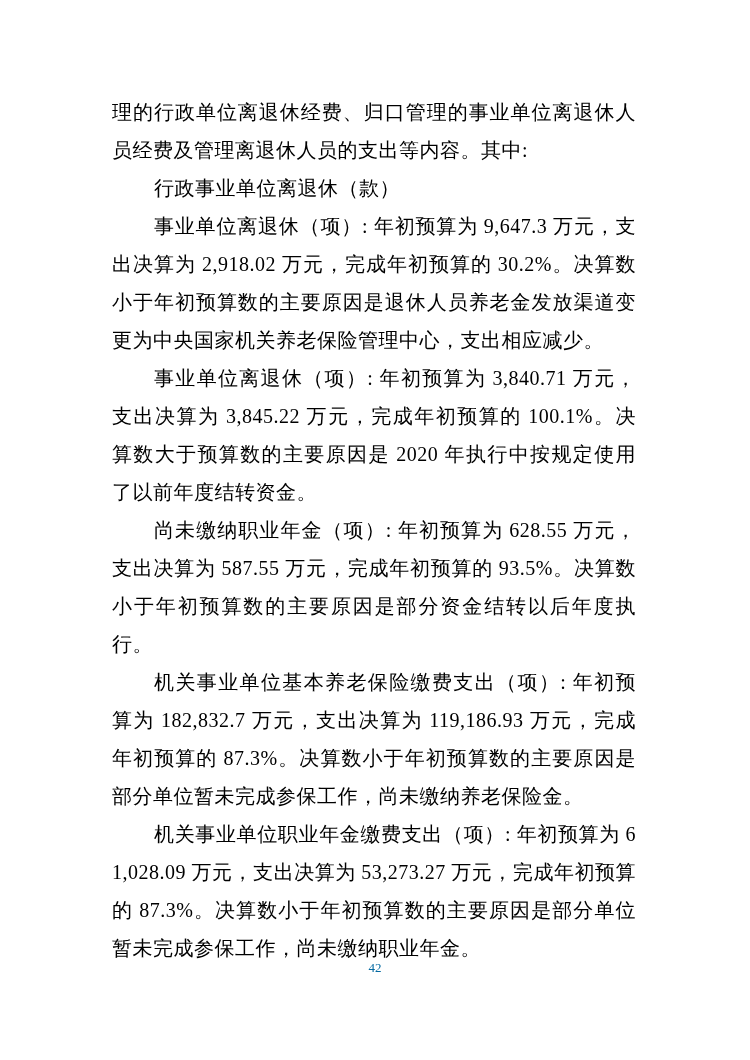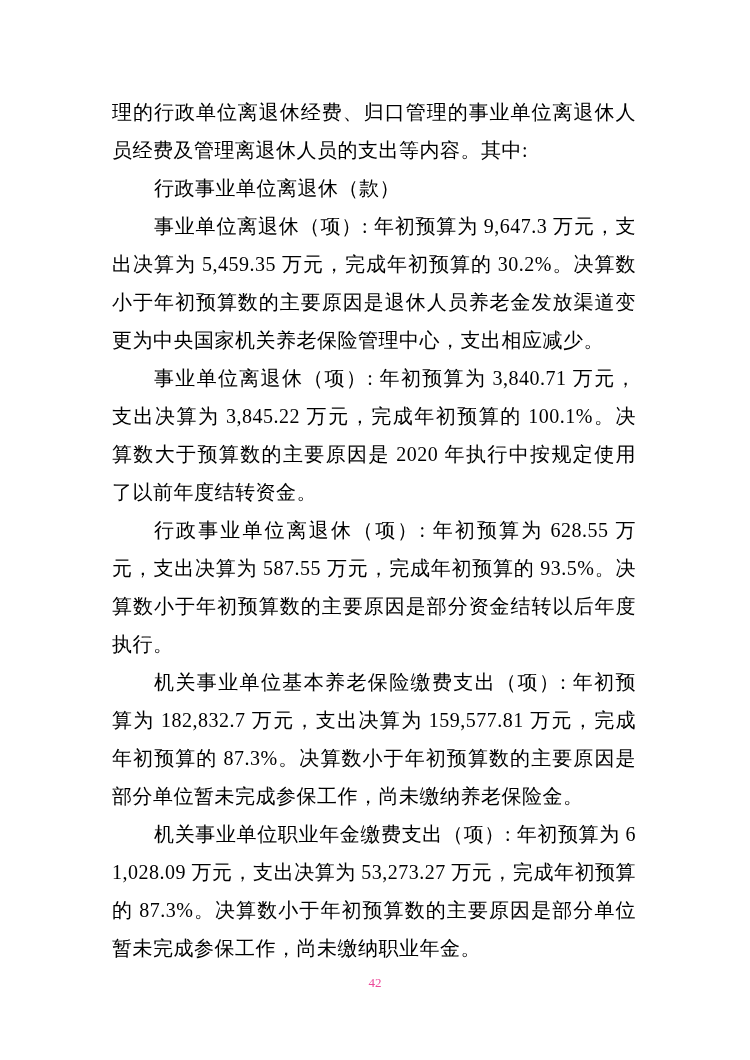--- a/index.html
+++ b/index.html
@@ -40,40 +40,39 @@
     font-weight: 400;
   }
   .pageno {
     position: absolute;
     left: 0;
     top: 960px;
     width: 100%;
     text-align: center;
     font-size: 13px;
     line-height: 16px;
-    color: #ec4899;
-    margin-top: 15px;
+    color: #0369a1;
   }
 </style>
 </head>
 <body>
 
 <div class="page">
   <div class="content">
 
     <p class="para"><span class="lead"></span><span>理的行政单位离退休经费、归口管理的事业单位离退休人员经费及管理离退休人员的支出等内容。其中:</span></p>
 
     <p class="para indent"><span class="lead">行政事业单位离退休（款）</span><span></span></p>
 
-    <p class="para indent"><span class="lead">事业单位离退休（项）:</span><span> 年初预算为 9,647.3 万元，支出决算为 5,459.35 万元，完成年初预算的 30.2%。决算数小于年初预算数的主要原因是退休人员养老金发放渠道变更为中央国家机关养老保险管理中心，支出相应减少。</span></p>
+    <p class="para indent"><span class="lead">事业单位离退休（项）:</span><span> 年初预算为 9,647.3 万元，支出决算为 2,918.02 万元，完成年初预算的 30.2%。决算数小于年初预算数的主要原因是退休人员养老金发放渠道变更为中央国家机关养老保险管理中心，支出相应减少。</span></p>
 
     <p class="para indent"><span class="lead">事业单位离退休（项）:</span><span> 年初预算为 3,840.71 万元，支出决算为 3,845.22 万元，完成年初预算的 100.1%。决算数大于预算数的主要原因是 2020 年执行中按规定使用了以前年度结转资金。</span></p>
 
-    <p class="para indent"><span class="lead">行政事业单位离退休（项）:</span><span> 年初预算为 628.55 万元，支出决算为 587.55 万元，完成年初预算的 93.5%。决算数小于年初预算数的主要原因是部分资金结转以后年度执行。</span></p>
+    <p class="para indent"><span class="lead">尚未缴纳职业年金（项）:</span><span> 年初预算为 628.55 万元，支出决算为 587.55 万元，完成年初预算的 93.5%。决算数小于年初预算数的主要原因是部分资金结转以后年度执行。</span></p>
 
-    <p class="para indent"><span class="lead">机关事业单位基本养老保险缴费支出（项）:</span><span> 年初预算为 182,832.7 万元，支出决算为 159,577.81 万元，完成年初预算的 87.3%。决算数小于年初预算数的主要原因是部分单位暂未完成参保工作，尚未缴纳养老保险金。</span></p>
+    <p class="para indent"><span class="lead">机关事业单位基本养老保险缴费支出（项）:</span><span> 年初预算为 182,832.7 万元，支出决算为 119,186.93 万元，完成年初预算的 87.3%。决算数小于年初预算数的主要原因是部分单位暂未完成参保工作，尚未缴纳养老保险金。</span></p>
 
     <p class="para indent"><span class="lead">机关事业单位职业年金缴费支出（项）:</span><span> 年初预算为 61,028.09 万元，支出决算为 53,273.27 万元，完成年初预算的 87.3%。决算数小于年初预算数的主要原因是部分单位暂未完成参保工作，尚未缴纳职业年金。</span></p>
 
   </div>
 
   <div class="pageno">42</div>
 </div>
 
 </body></html>

